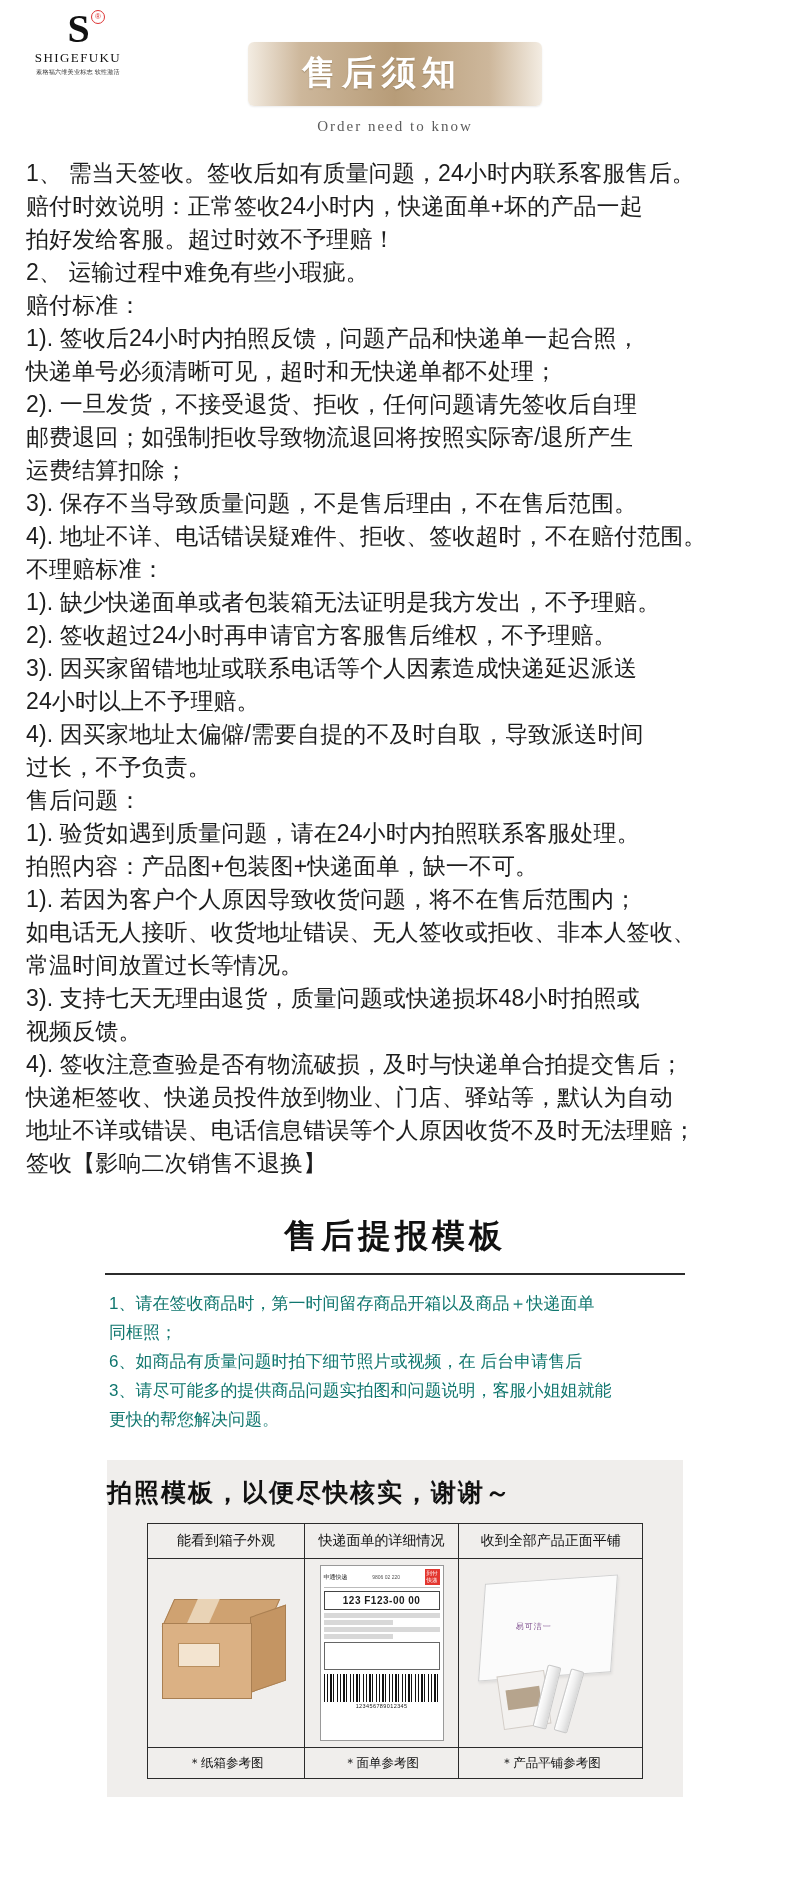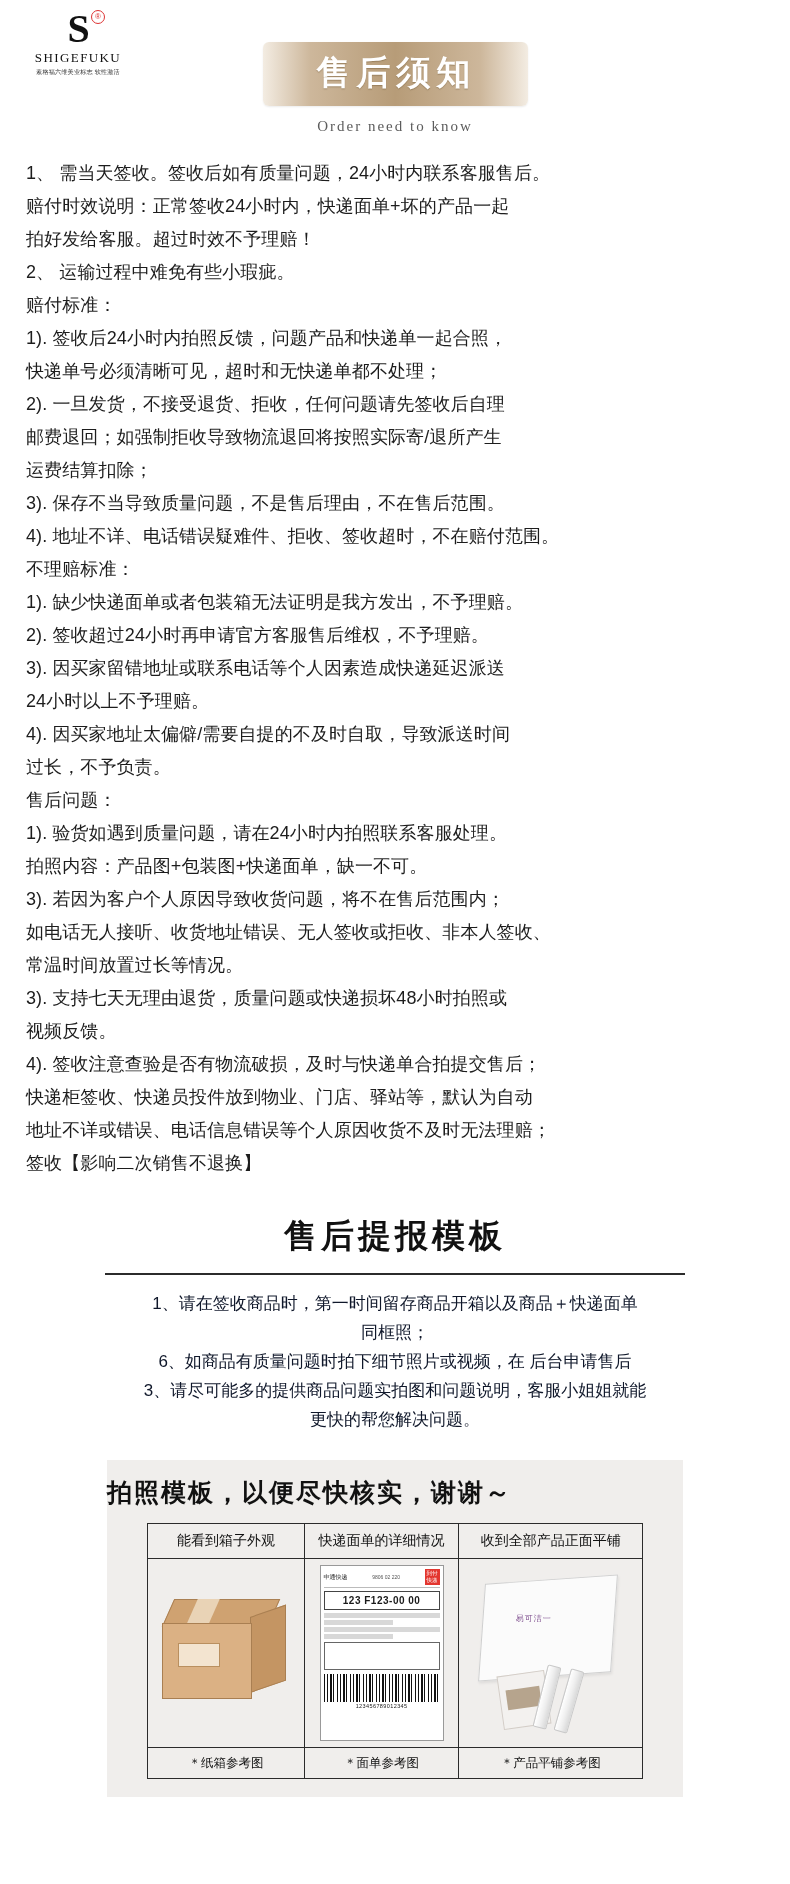--- a/index.html
+++ b/index.html
@@ -73,21 +73,21 @@
   }
 
   
   .title-wrap {
     padding-top: 42px;
     text-align: center;
   }
   .title-banner {
     display: inline-block;
     position: relative;
-    padding: 8px 51px 10px 54px;
+    padding: 8px 80px 10px 54px;
     border-radius: 6px;
     background: linear-gradient(90deg,#f3ece2 0%, #cdb79b 18%, #b79c78 50%, #cdb79b 82%, #f3ece2 100%);
     box-shadow: 0 1px 2px rgba(0,0,0,.08);
   }
   .title-cn {
     font-family: "Liberation Serif", "DejaVu Serif", serif;
     font-size: 34px;
     font-weight: bold;
     color: #ffffff;
     letter-spacing: 6px;
@@ -97,21 +97,21 @@
     margin-top: 12px;
     font-size: 15px;
     letter-spacing: 2px;
     color: #5c5c5c;
     font-family: "Liberation Serif", "DejaVu Serif", serif;
   }
 
   
   .content {
     padding: 22px 42px 0 26px;
-    font-size: 18px;
+    font-size: 23px;
     line-height: 33px;
     color: #1d1d1d;
     letter-spacing: .1px;
   }
   .content p {
     margin: 0;
   }
   .lvl0 { margin-left: 0; }
   .lvl1 { margin-left: 34px; text-indent: 0; }
 
@@ -129,24 +129,24 @@
   }
   .tpl-rule {
     width: 580px;
     height: 2px;
     background: #2b2b2b;
     margin: 14px auto 0 auto;
   }
   .tpl-list {
     width: 572px;
     margin: 14px auto 0 auto;
-    text-align: center;
+    text-align: left;
     font-size: 17px;
     line-height: 29px;
-    color: #0f172a;
+    color: #0f766e;
   }
 
   
   .photo-box {
     width: 576px;
     margin: 26px auto 0 auto;
     background: #f0eeec;
     padding: 16px 0 18px 0;
     box-sizing: border-box;
   }
@@ -297,21 +297,21 @@
     position: absolute;
     left: 6px; top: 10px;
     width: 130px; height: 96px;
     background: #fbfbfb;
     border: 1px solid #cfcfcf;
     transform: skewX(-8deg) rotate(-4deg);
     box-shadow: 1px 2px 3px rgba(0,0,0,.08);
   }
   .flat .bag-logo {
     position: absolute;
-    left: 40px; top: 44px;
+    left: 40px; top: 52px;
     font-size: 8px;
     color: #7c4b8c;
     letter-spacing: 1px;
   }
   .flat .tube {
     position: absolute;
     width: 12px; height: 62px;
     background: linear-gradient(90deg,#fff 0%, #efefef 50%, #d8d8d8 100%);
     border: 1px solid #c9c9c9;
     border-radius: 2px;
@@ -370,21 +370,21 @@
       <p class="lvl0">不理赔标准：</p>
       <p class="lvl1">1). 缺少快递面单或者包装箱无法证明是我方发出，不予理赔。</p>
       <p class="lvl1">2). 签收超过24小时再申请官方客服售后维权，不予理赔。</p>
       <p class="lvl1">3). 因买家留错地址或联系电话等个人因素造成快递延迟派送</p>
       <p class="lvl1">24小时以上不予理赔。</p>
       <p class="lvl1">4). 因买家地址太偏僻/需要自提的不及时自取，导致派送时间</p>
       <p class="lvl1">过长，不予负责。</p>
       <p class="lvl0">售后问题：</p>
       <p class="lvl1">1). 验货如遇到质量问题，请在24小时内拍照联系客服处理。</p>
       <p class="lvl1">拍照内容：产品图+包装图+快递面单，缺一不可。</p>
-      <p class="lvl1">3). 若因为客户个人原因导致收货问题，将不在售后范围内；</p>
+      <p class="lvl1">1). 若因为客户个人原因导致收货问题，将不在售后范围内；</p>
       <p class="lvl0">如电话无人接听、收货地址错误、无人签收或拒收、非本人签收、</p>
       <p class="lvl0">常温时间放置过长等情况。</p>
       <p class="lvl1">3). 支持七天无理由退货，质量问题或快递损坏48小时拍照或</p>
       <p class="lvl1">视频反馈。</p>
       <p class="lvl1">4). 签收注意查验是否有物流破损，及时与快递单合拍提交售后；</p>
       <p class="lvl0">快递柜签收、快递员投件放到物业、门店、驿站等，默认为自动</p>
       <p class="lvl0">地址不详或错误、电话信息错误等个人原因收货不及时无法理赔；</p>
       <p class="lvl1">签收【影响二次销售不退换】</p>
     </div>
 

